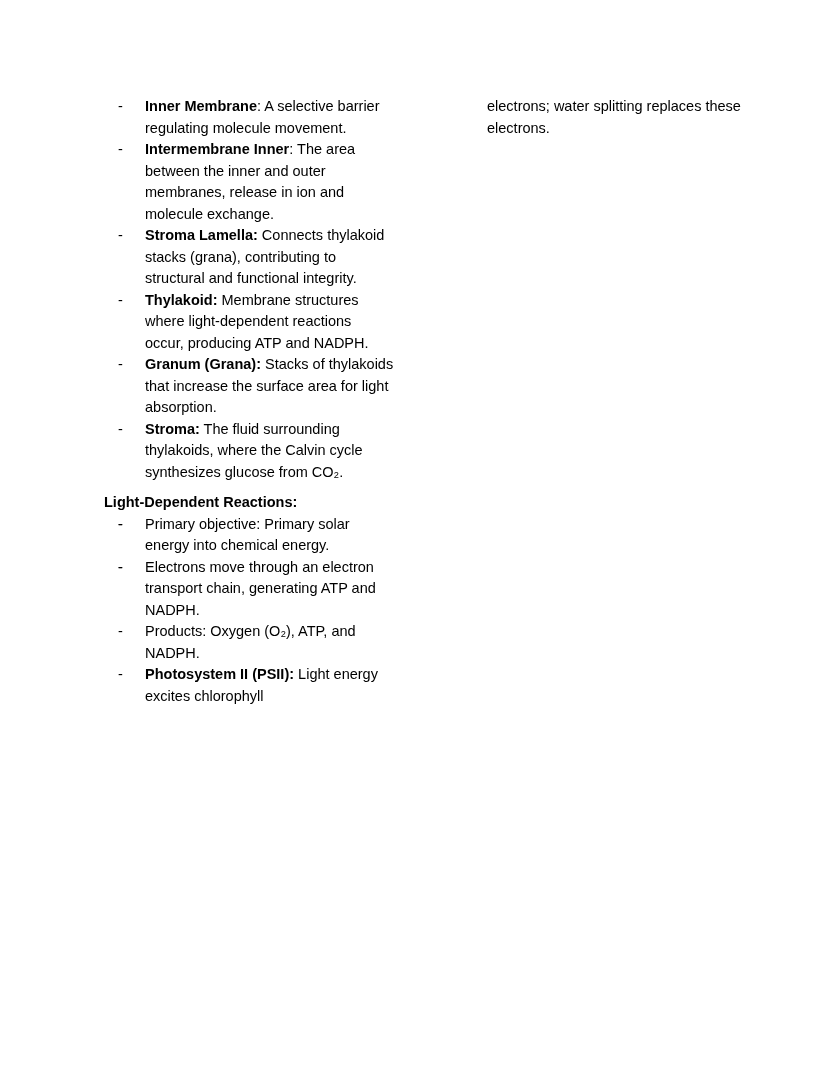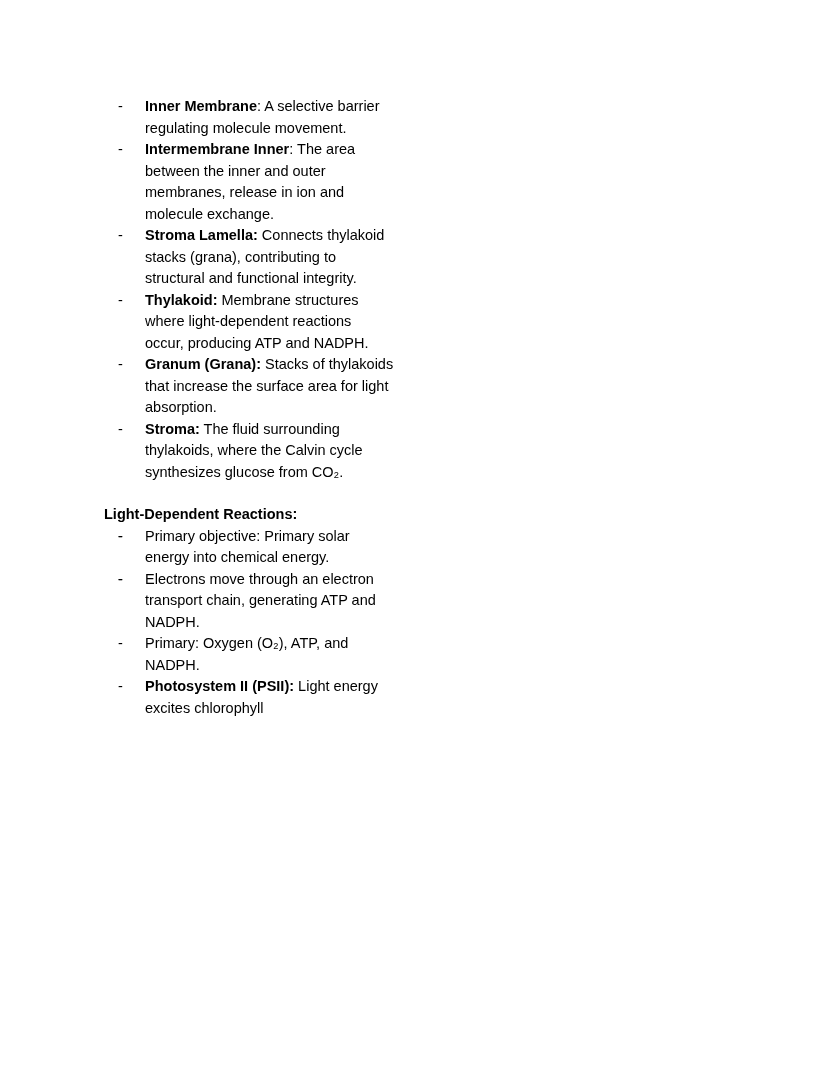--- a/index.html
+++ b/index.html
@@ -53,21 +53,21 @@
   ul.list > li .dash {
     position: absolute;
     left: 14px;
     top: 0;
   }
   ul.list.tight > li {
     padding-left: 41px;
   }
   .section-head {
     font-weight: bold;
-    margin-top: 21px;
+    margin-top: 9px;
     margin-bottom: 0;
   }
   b, .b {
     font-weight: bold;
   }
 </style>
 </head>
 <body>
 
 <div class="page">
@@ -83,20 +83,23 @@
         <li><span class="dash">-</span><b>Stroma:</b><span> The fluid surrounding thylakoids, where the Calvin cycle synthesizes glucose from CO₂.</span></li>
       </ul>
 
     <div class="section-head">Light-Dependent Reactions:</div>
 
     <ul class="list tight" id="reactions-list">
         <li><span class="dash">-</span></li>
         <li><span class="dash">-</span><span>Primary objective: Primary solar energy into chemical energy.</span></li>
         <li><span class="dash">-</span></li>
         <li><span class="dash">-</span><span>Electrons move through an electron transport chain, generating ATP and NADPH.</span></li>
-        <li><span class="dash">-</span><span>Primary: Oxygen (O₂), ATP, and NADPH.</span></li>
+        <li><span class="dash">-</span><span>Products: Oxygen (O₂), ATP, and NADPH.</span></li>
         <li><span class="dash">-</span><b>Photosystem II (PSII):</b><span> Light energy excites chlorophyll</span></li>
       </ul>
 
   </div>
 
+  <div class="col col-right">
+    <p class="para">electrons; water splitting replaces these electrons.</p>
+  </div>
 
 </div>
 
 </body></html>

